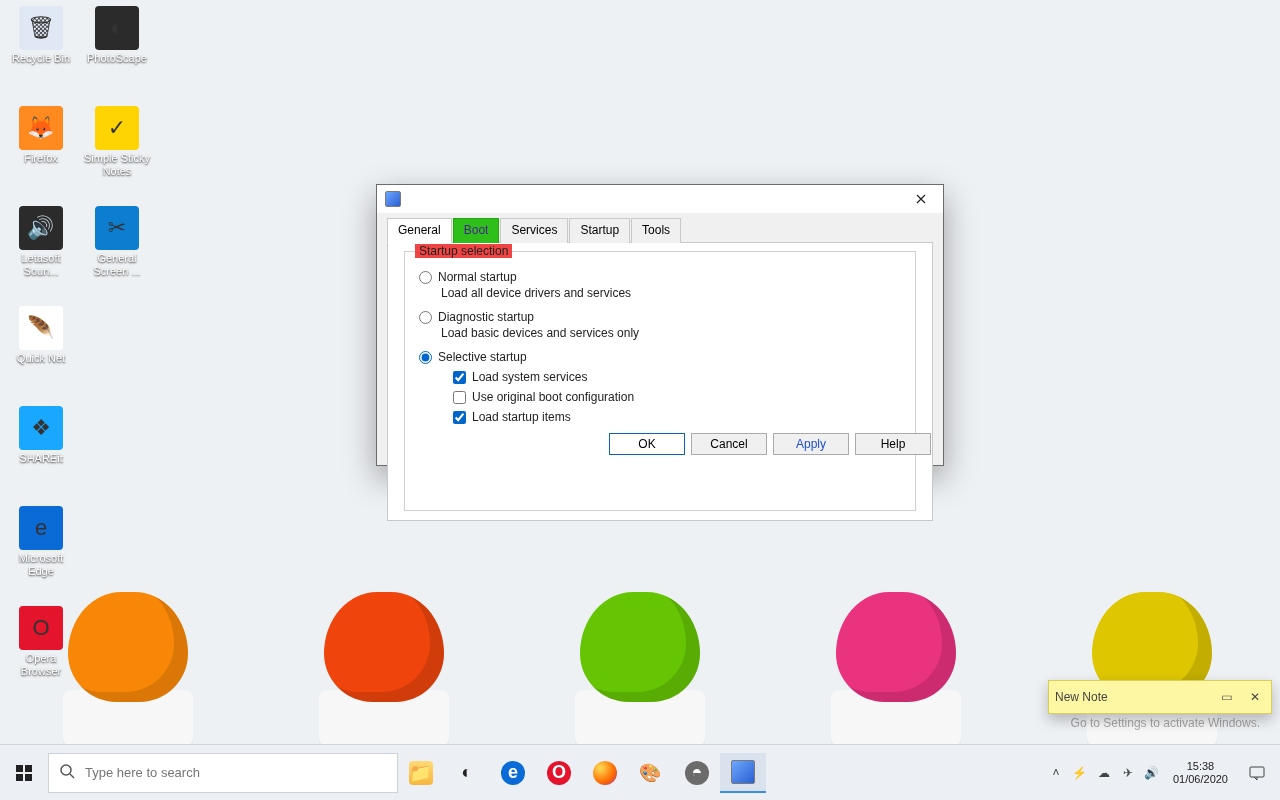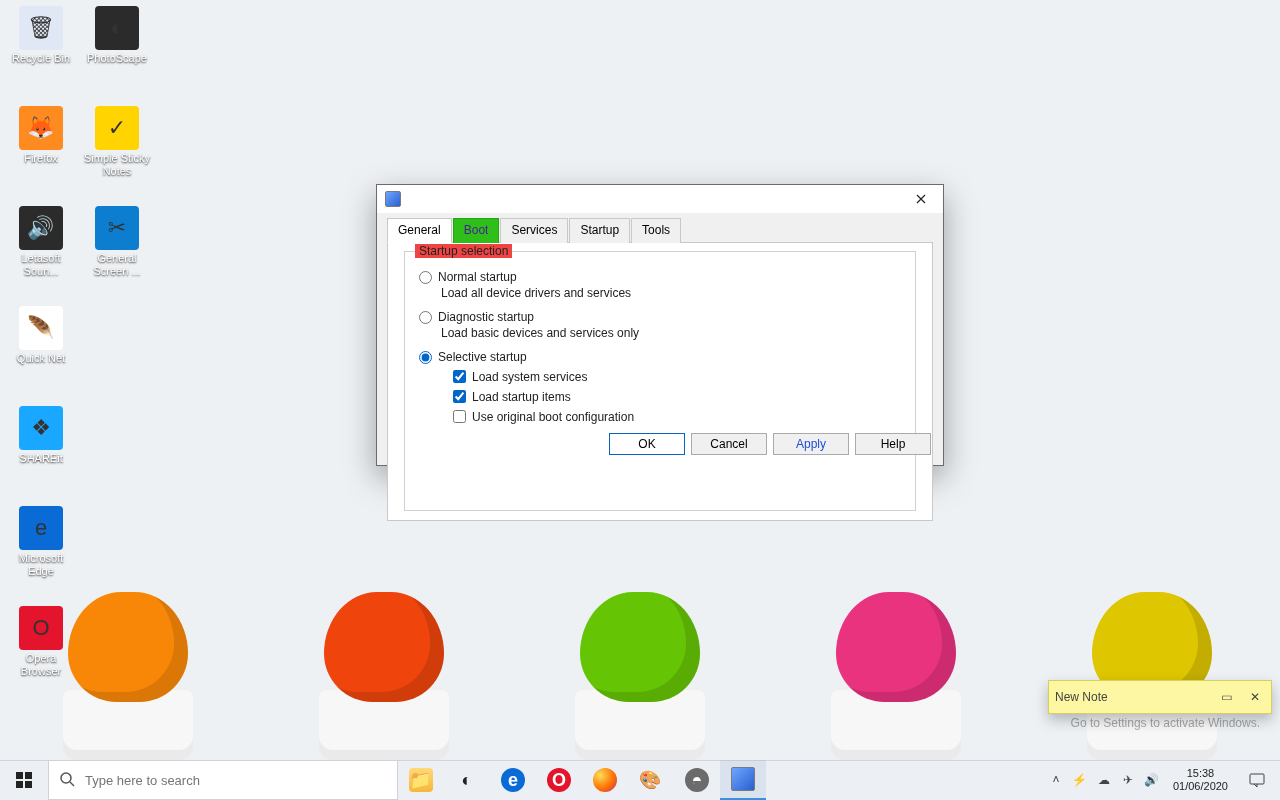--- a/index.html
+++ b/index.html
@@ -26,39 +26,39 @@
 .body { padding: 4px 10px 10px; height: calc(100% - 28px); position: relative; background: #f0f0f0; }
 .tabs { display: flex; border-bottom: 1px solid #c9c9c9; font-size: 12px; }
 .tab { padding: 4px 10px 5px; border: 1px solid #c9c9c9; border-bottom: none; margin-right: 1px; background: #f0f0f0; cursor: pointer; position: relative; top: 1px; }
 .tab.active { background: #fff; border-bottom: 1px solid #fff; }
 .tab.hl { background: #2fbf1b; color: #4c1d95; border-color: #21a80f; }
 .panel { background: #fff; border: 1px solid #c9c9c9; border-top: none; height: 278px; padding: 8px 16px; font-size: 12px; color: #222; }
 .fieldset { border: 1px solid #d0d0d0; padding: 10px 14px 14px; height: 260px; }
 .fieldset .legend { position: relative; top: -18px; left: -4px; background: #ef4444; display: inline-block; padding: 0 4px; font-size: 12px; }
 .opt { display: flex; align-items: center; gap: 6px; margin-top: 4px; }
 .desc { font-size: 12px; color: #222; margin: 2px 0 10px 22px; }
-.subchk { margin-left: 34px; display: flex; align-items: flex-start; gap: 6px; margin-top: 6px; }
+.subchk { margin-left: 34px; display: flex; align-items: center; gap: 6px; margin-top: 6px; }
 input[type=radio], input[type=checkbox] { width: 13px; height: 13px; accent-color: #0066cc; }
 .btnrow { position: absolute; right: 12px; bottom: 10px; display: flex; gap: 6px; }
 .btn { width: 76px; height: 22px; font-size: 12px; background: #f0f0f0; border: 1px solid #aaa; cursor: pointer; }
 .btn.primary { border: 1px solid #0a64c4; background: #fff; }
 .btn:disabled { color: #1d4ed8; }
 
 
 .watermark { position: absolute; right: 20px; bottom: 70px; text-align: left; color: rgba(100,100,100,.55); }
 .watermark .t1 { font-size: 20px; }
 .watermark .t2 { font-size: 12px; }
 
 
 .sticky { position: absolute; right: 8px; bottom: 86px; width: 224px; height: 34px; background: #fdf7a3; border: 1px solid #d6cf5e; box-shadow: 0 6px 14px rgba(0,0,0,.25); display: flex; align-items: center; padding: 0 6px; font-size: 12px; color: #444; }
 .sticky .ctrls { margin-left: auto; display: flex; gap: 8px; }
 .sticky .ctrls span { width: 20px; text-align: center; cursor: pointer; }
 
 
-.taskbar { position: absolute; left: 0; right: 0; bottom: 0; height: 40px; background: #eceff3; border-top: 1px solid #d0d4da; display: flex; align-items: flex-end; font-size: 12px; color: #222; }
+.taskbar { position: absolute; left: 0; right: 0; bottom: 0; height: 56px; background: #eceff3; border-top: 1px solid #d0d4da; display: flex; align-items: center; font-size: 12px; color: #222; }
 .start { width: 48px; height: 40px; display: flex; align-items: center; justify-content: center; font-size: 16px; }
 .start svg { width: 16px; height: 16px; }
 .search { flex: 0 0 350px; height: 40px; border: 1px solid #cfd3d9; background: #fff; display: flex; align-items: center; padding: 0 10px; gap: 10px; }
 .search input { border: none; outline: none; flex: 1; font-size: 13px; color: #555; }
 .tbicons { display: flex; align-items: center; height: 40px; }
 .tbicons .tb { width: 46px; height: 40px; display: flex; align-items: center; justify-content: center; font-size: 18px; }
 .tb img, .tb .ticon { width: 24px; height: 24px; border-radius: 4px; }
 .tb.active { border-bottom: 2px solid #3a8fe0; background: rgba(120,160,210,.15); }
 .systray { margin-left: auto; display: flex; align-items: center; gap: 6px; padding-right: 6px; }
 .systray .si { width: 18px; text-align: center; font-size: 12px; color: #444; }
@@ -167,26 +167,26 @@
           <label class="opt">
             <input type="radio" name="ss" checked="" style="">
               <span>Selective startup</span>
           </label>
 
           <label class="subchk">
             <input type="checkbox" checked="" style="">
               <span>Load system services</span>
           </label>
           <label class="subchk">
+            <input type="checkbox" style="">
+              <span>Use original boot configuration</span>
+          </label>
+          <label class="subchk">
             <input type="checkbox" checked="" style="">
               <span>Load startup items</span>
-          </label>
-          <label class="subchk">
-            <input type="checkbox" style="">
-              <span>Use original boot configuration</span>
           </label>
         </div>
       </div>
     </div>
     <div class="btnrow">
       <button class="btn primary">OK</button>
       <button class="btn">Cancel</button>
       <button class="btn" disabled="">Apply</button>
       <button class="btn">Help</button>
     </div>

